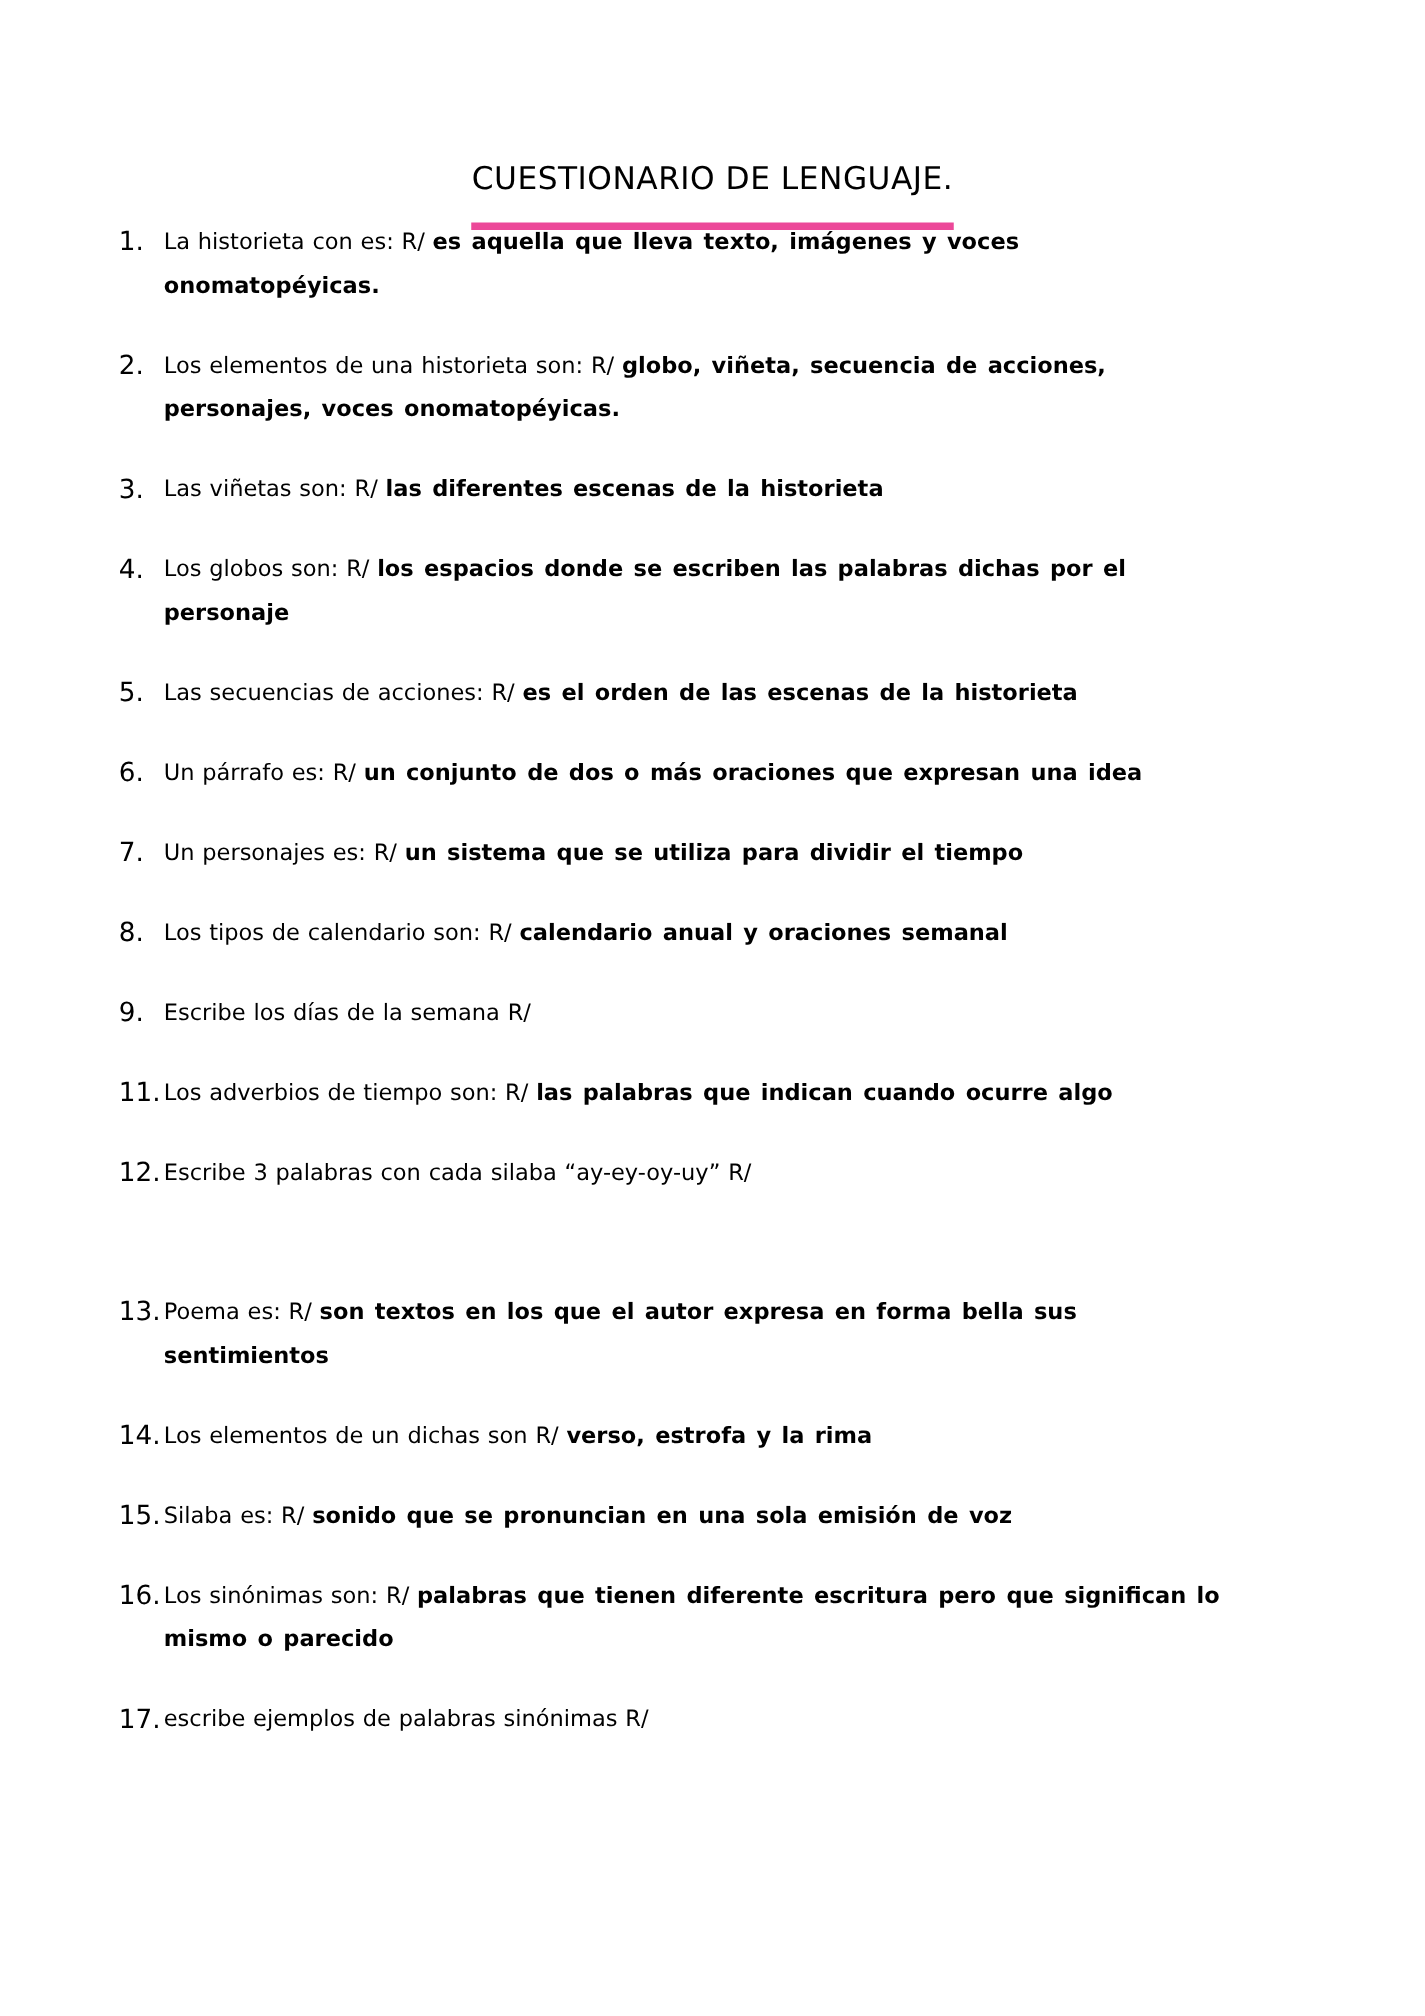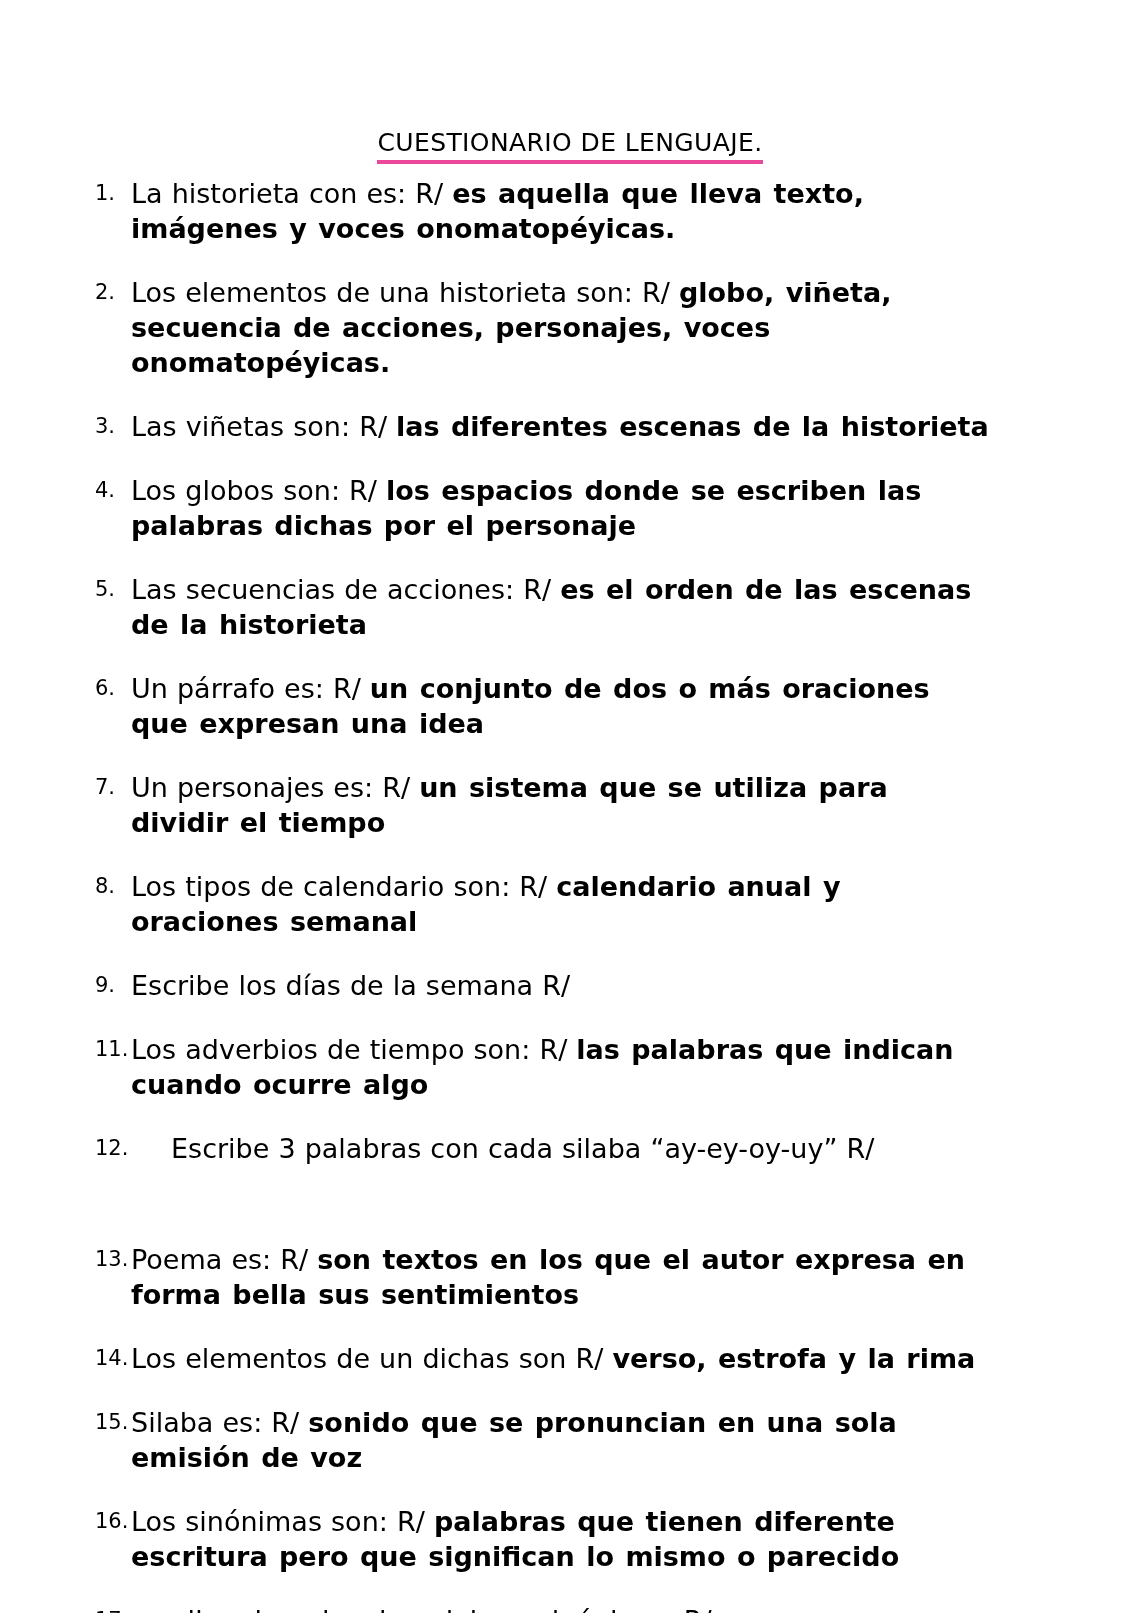--- a/index.html
+++ b/index.html
@@ -33,58 +33,57 @@
     width: 1140px;
     text-align: center;
     font-family: "DejaVu Sans", sans-serif;
     font-size: 25px;
     font-weight: 400;
     letter-spacing: 0.4px;
     color: #000000;
   }
   .doc-title .underline {
     display: inline-block;
-    border-bottom: 4px solid #ec4899;
-    padding-bottom: 2px;
+    border-bottom: 6px solid #ec4899;
+    padding-bottom: 20px;
     line-height: 1.15;
   }
 
   
   .qlist {
     position: absolute;
     left: 95px;
     top: 176px;
     width: 900px;
   }
 
   .q-item {
     display: flex;
     align-items: flex-start;
     margin-bottom: 29px;
   }
   .q-item.gap-after {
     margin-bottom: 76px;
-    gap: 40px;
   }
 
   .q-num {
     flex: 0 0 auto;
     width: 36px;
     font-family: "DejaVu Sans", sans-serif;
     font-size: 21px;
     font-weight: 400;
     line-height: 35px;
     color: #000000;
     white-space: nowrap;
   }
 
   .q-body {
     flex: 1 1 auto;
     font-family: "DejaVu Sans", sans-serif;
-    font-size: 27px;
+    font-size: 18px;
     font-weight: 400;
     line-height: 35px;
     color: #000000;
     word-spacing: 0.5px;
   }
 
   .q-ask { font-weight: 400; }
   .q-marker { font-weight: 400; }
   .q-ans {
     font-weight: 700;

